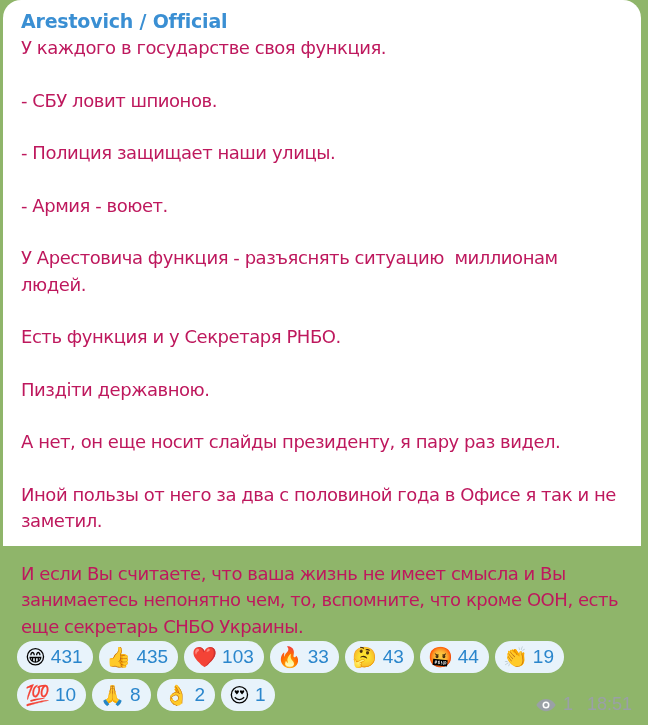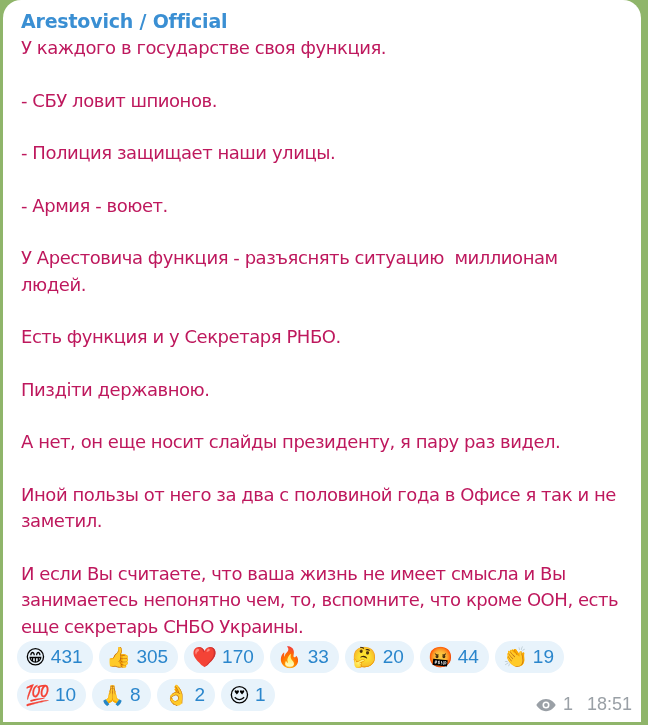--- a/index.html
+++ b/index.html
@@ -2,21 +2,21 @@
 <html><head>
   <meta charset="utf-8">
   <style>
     html, body { margin: 0; padding: 0; }
     body {
       width: 648px; height: 725px; overflow: hidden;
       background: #8fb56a;
       font-family: "DejaVu Sans", "Liberation Sans", sans-serif;
     }
     .bubble {
-      position: absolute; left: 3px; top: 0; width: 638px; height: 722px;
+      position: absolute; left: 3px; top: 0; width: 638px; height: 546px;
       background: #ffffff;
       border-radius: 0 0 0 0;
       border-top-left-radius: 18px;
       border-top-right-radius: 18px;
       box-sizing: border-box;
       padding: 9px 0 0 18px;
     }
     .sender {
       color: #3a8fd3; font-size: 19px; font-weight: bold; line-height: 24px;
       letter-spacing: -0.2px;
@@ -72,33 +72,33 @@
 </div>
 
 <div class="reactions">
   <div class="rrow">
     <div class="reaction">
       <span class="remoji">😁</span>
       <span class="rcount">431</span>
     </div>
     <div class="reaction">
       <span class="remoji">👍</span>
-      <span class="rcount">305</span>
+      <span class="rcount">435</span>
     </div>
     <div class="reaction">
       <span class="remoji">❤️</span>
-      <span class="rcount">170</span>
+      <span class="rcount">103</span>
     </div>
     <div class="reaction">
       <span class="remoji">🔥</span>
       <span class="rcount">33</span>
     </div>
     <div class="reaction">
       <span class="remoji">🤔</span>
-      <span class="rcount">20</span>
+      <span class="rcount">43</span>
     </div>
     <div class="reaction">
       <span class="remoji">🤬</span>
       <span class="rcount">44</span>
     </div>
     <div class="reaction">
       <span class="remoji">👏</span>
       <span class="rcount">19</span>
     </div>
   </div>

